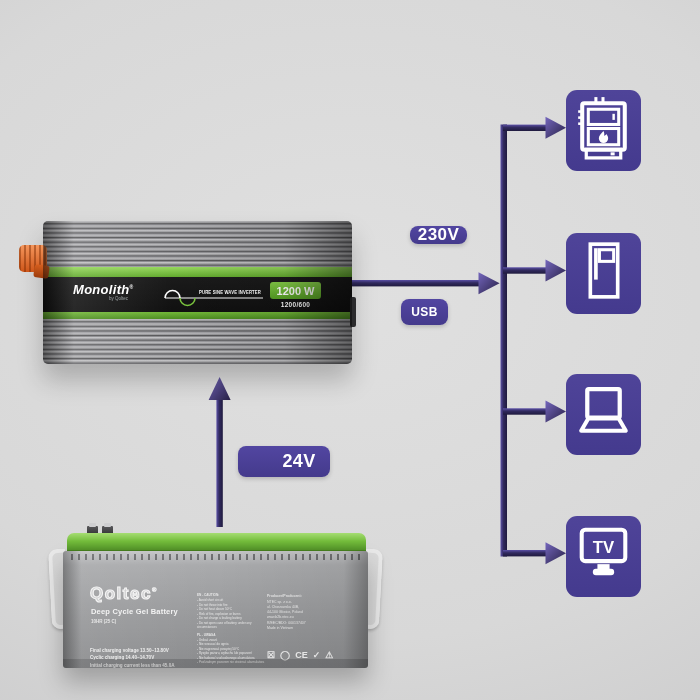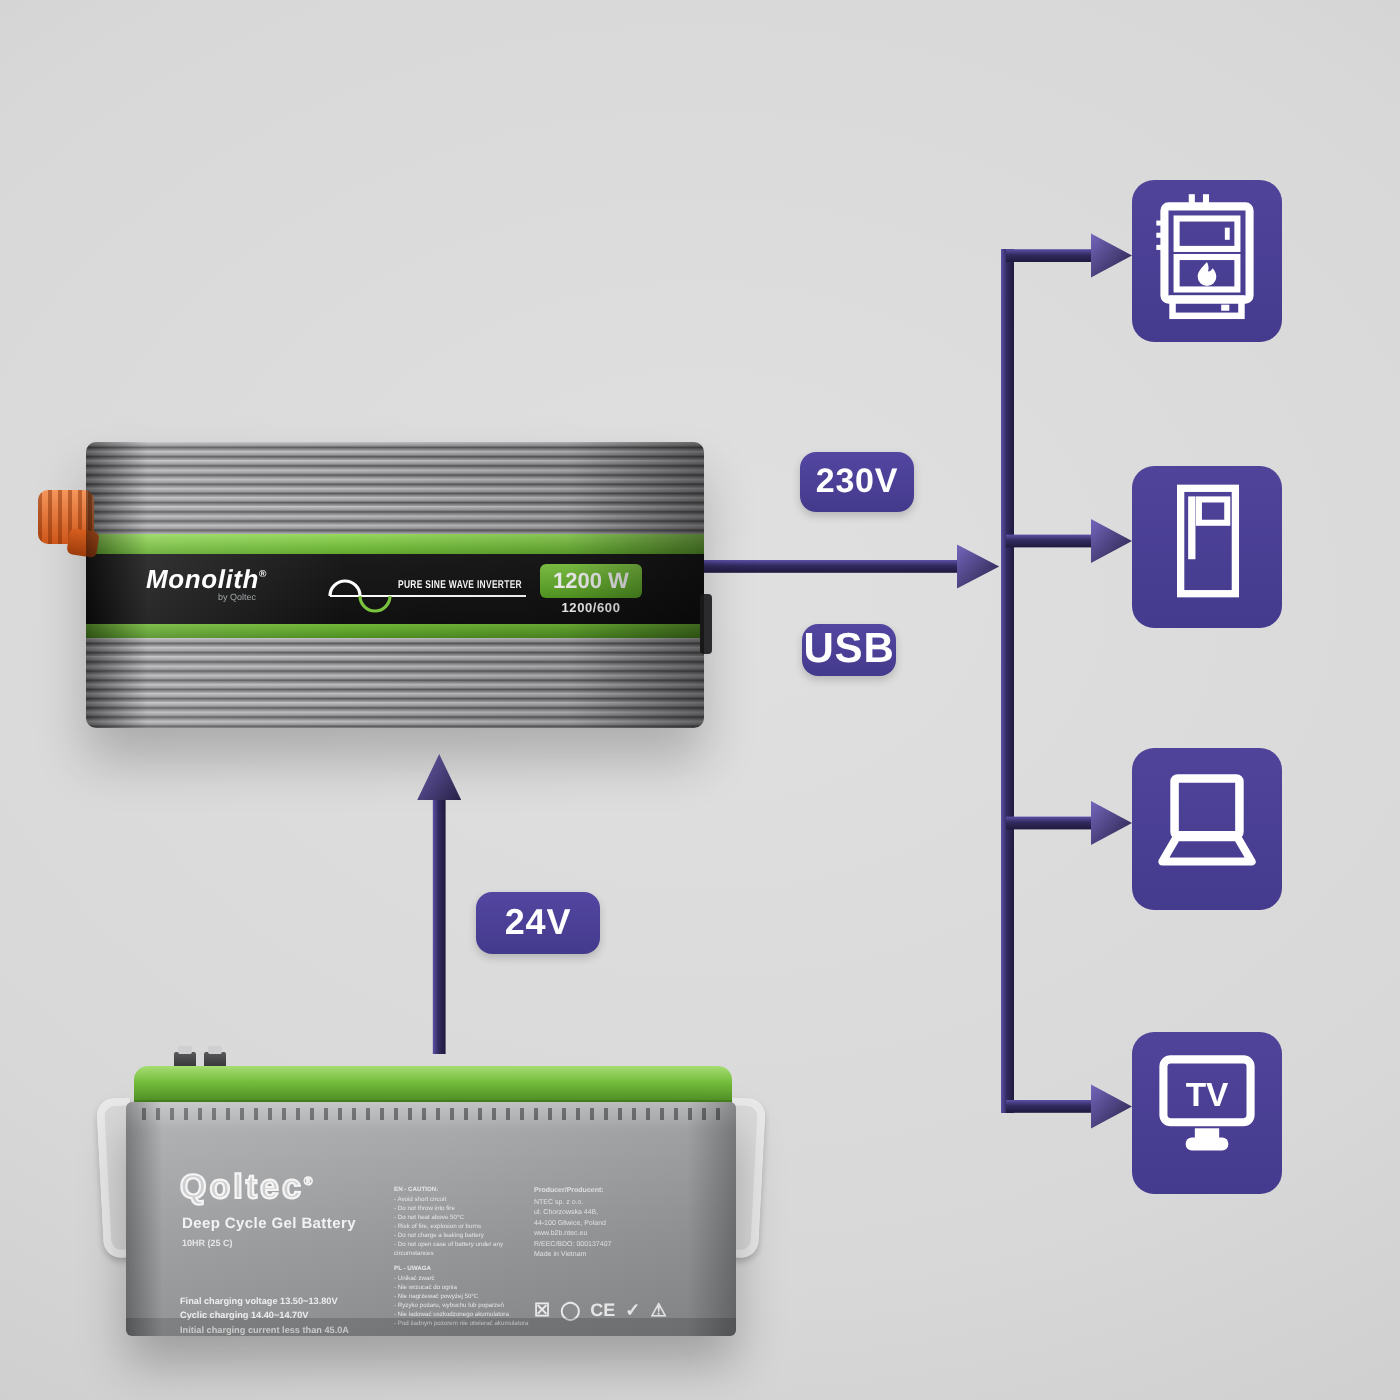--- a/index.html
+++ b/index.html
@@ -114,23 +114,23 @@
     <rect x="503" y="124.6" width="43" height="6.4" fill="url(#gH)"></rect>
     <polygon points="566,127.8 545.5,116.8 545.5,138.8" fill="url(#gA)"></polygon>
     <rect x="503" y="267.3" width="43" height="6.4" fill="url(#gH)"></rect>
     <polygon points="566,270.5 545.5,259.5 545.5,281.5" fill="url(#gA)"></polygon>
     <rect x="503" y="408.3" width="43" height="6.4" fill="url(#gH)"></rect>
     <polygon points="566,411.5 545.5,400.5 545.5,422.5" fill="url(#gA)"></polygon>
     <rect x="503" y="550" width="43" height="6.4" fill="url(#gH)"></rect>
     <polygon points="566,553.2 545.5,542.2 545.5,564.2" fill="url(#gA)"></polygon>
   </svg>
 
-  <div class="badge" style="left:400px;top:226px;width:57px;height:30px;font-size:17px;">230V</div>
-  <div class="badge" style="left:401px;top:312px;width:47px;height:26px;font-size:21px;">USB</div>
-  <div class="badge" style="left:238px;top:446px;width:62px;height:31px;font-size:18px;">24V</div>
+  <div class="badge" style="left:410px;top:226px;width:57px;height:18px;font-size:17px;">230V</div>
+  <div class="badge" style="left:401px;top:299px;width:47px;height:26px;font-size:12px;">USB</div>
+  <div class="badge" style="left:238px;top:446px;width:62px;height:31px;font-size:18px;padding-left:30px;">24V</div>
 
   <div class="inverter">
     <div class="fins top"></div>
     <div class="stripe g1"></div>
     <div class="band">
       <div class="monolith"><span>Monolith</span><sup>®</sup></div>
       <div class="by-qoltec">
         <div class="s50" style="font-size:9px;">by Qoltec</div>
       </div>
       <svg style="position:absolute;left:120px;top:3px;" width="102" height="28" viewBox="0 0 102 28">

